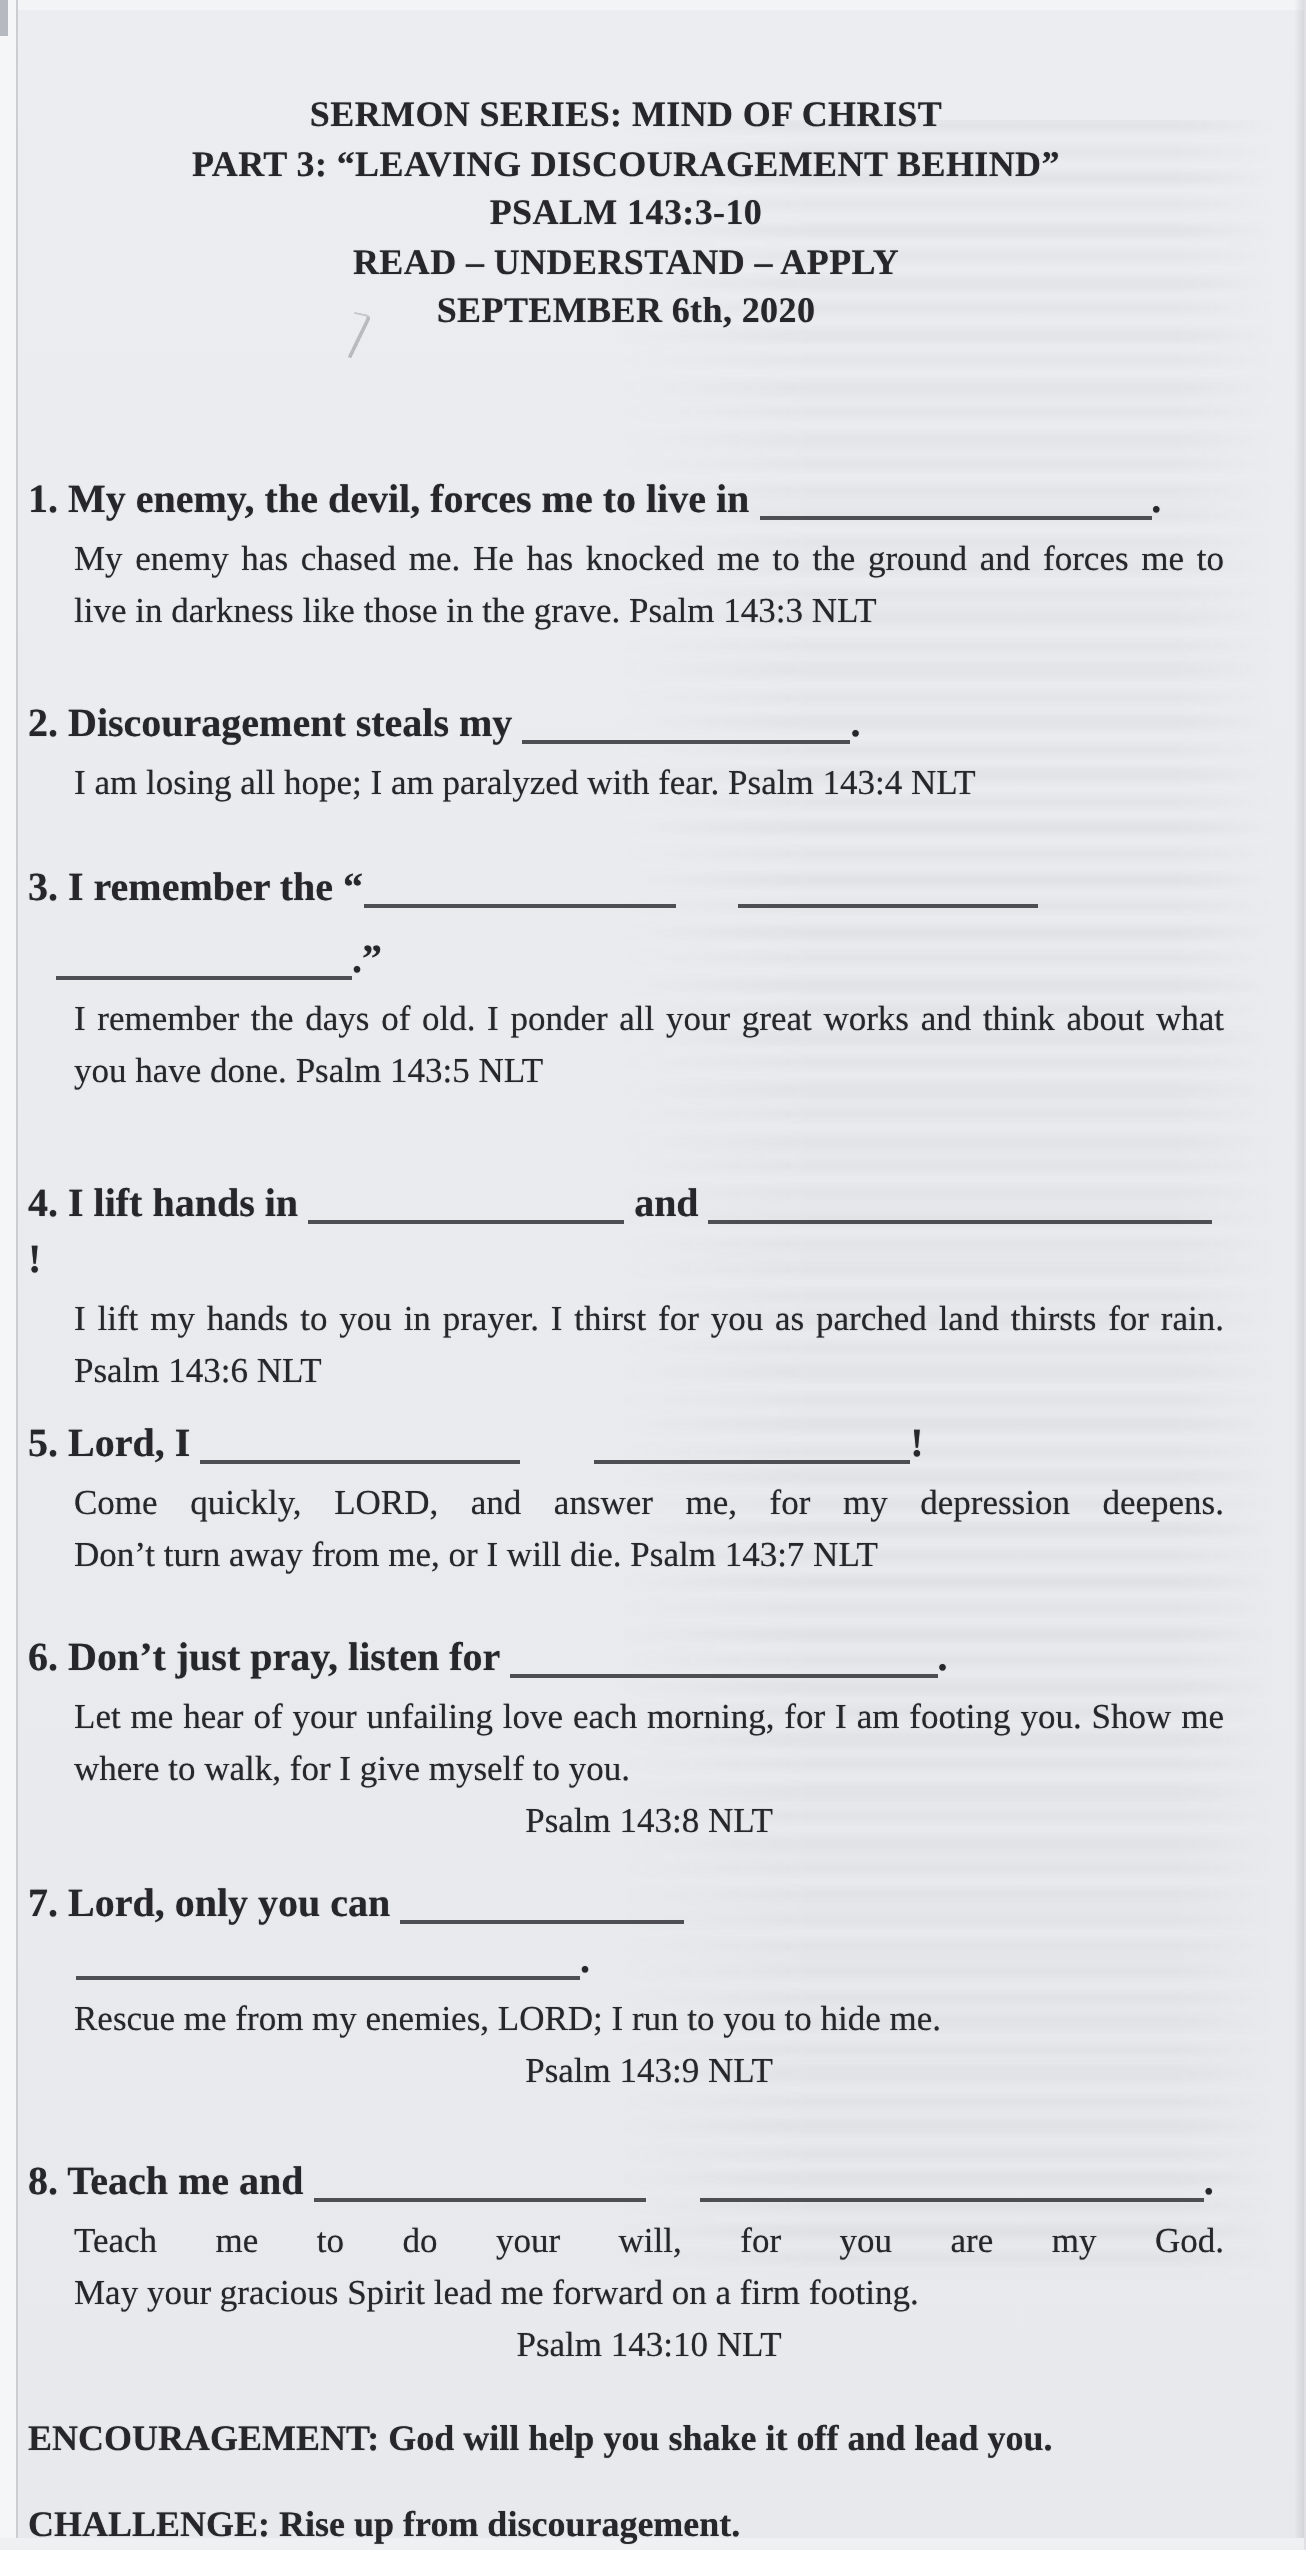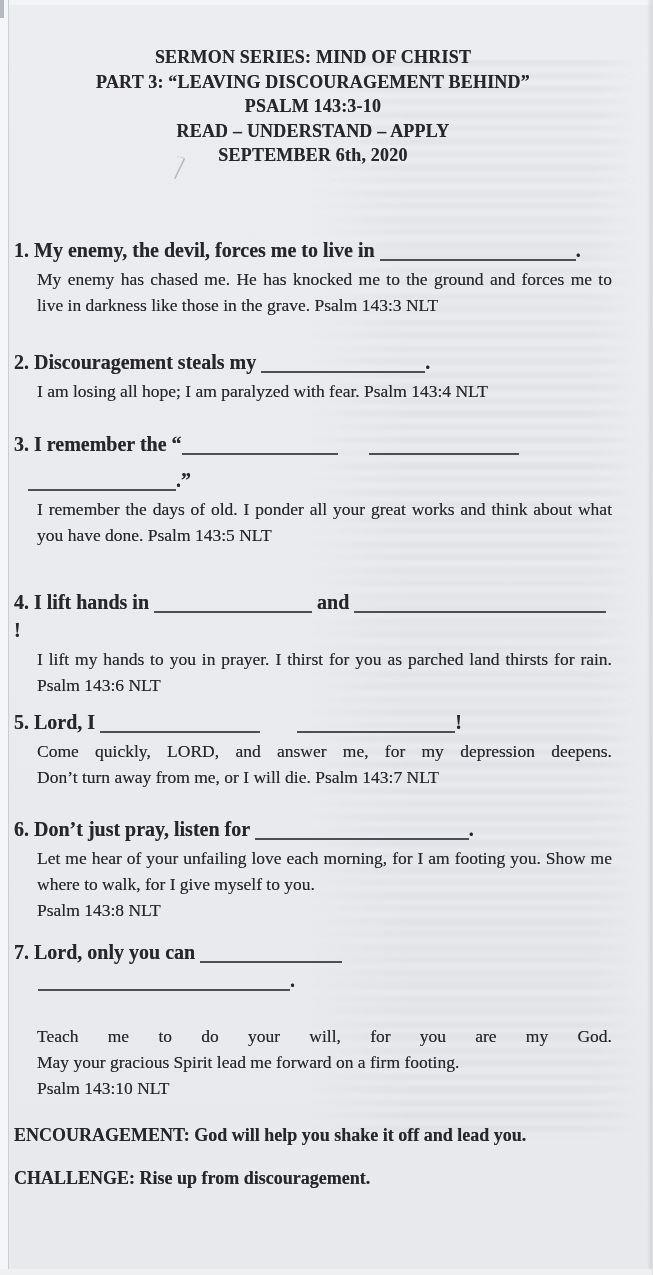--- a/index.html
+++ b/index.html
@@ -76,21 +76,21 @@
     border-bottom: 2px solid rgba(50,50,58,0.85);
     vertical-align: -4px;
   }
   .quote {
     margin: 2px 0 0 23px;
     font-size: 17.5px;
     line-height: 26px;
     text-align: justify;
   }
   .quote .stretch { text-align: justify; text-align-last: justify; }
-  .ref-line { text-align: left; }
+  .ref-line { text-align: center; }
 
   .i1 { margin-top: 68px; }
   .i2 { margin-top: 30px; }
   .i3 { margin-top: 26px; }
   .i3 .line2 { margin-left: 14px; margin-top: 8px; }
   .i4 { margin-top: 40px; }
   .i5 { margin-top: 10px; }
   .i6 { margin-top: 25px; }
   .i7 { margin-top: 15px; }
   .i8 { margin-top: 29px; }
@@ -202,23 +202,33 @@
       </div>
     </section>
 
     <section class="item i7">
       <div class="prompt">
         <span>7.</span>
         <span>Lord, only you can</span>
         <span class="blank" style="width:142px"></span>
         <span class="blank" style="width:252px;margin-left:24px"></span><span>.</span>
       </div>
+      <div class="quote">
+        <div>Rescue me from my enemies, LORD; I run to you to hide me.</div>
+        <div class="ref-line">Psalm 143:9 NLT</div>
+      </div>
     </section>
 
     <section class="item i8">
+      <div class="prompt">
+        <span>8.</span>
+        <span>Teach me and</span>
+        <span class="blank" style="width:166px"></span>
+        <span class="blank" style="width:252px;margin-left:22px"></span><span>.</span>
+      </div>
       <div class="quote">
         <div class="stretch">Teach me to do your will, for you are my God.</div>
         <div>May your gracious Spirit lead me forward on a firm footing.</div>
         <div class="ref-line">Psalm 143:10 NLT</div>
       </div>
     </section>
 
     <div class="footer-line encouragement">ENCOURAGEMENT: God will help you shake it off and lead you.</div>
     <div class="footer-line challenge">CHALLENGE: Rise up from discouragement.</div>
 

